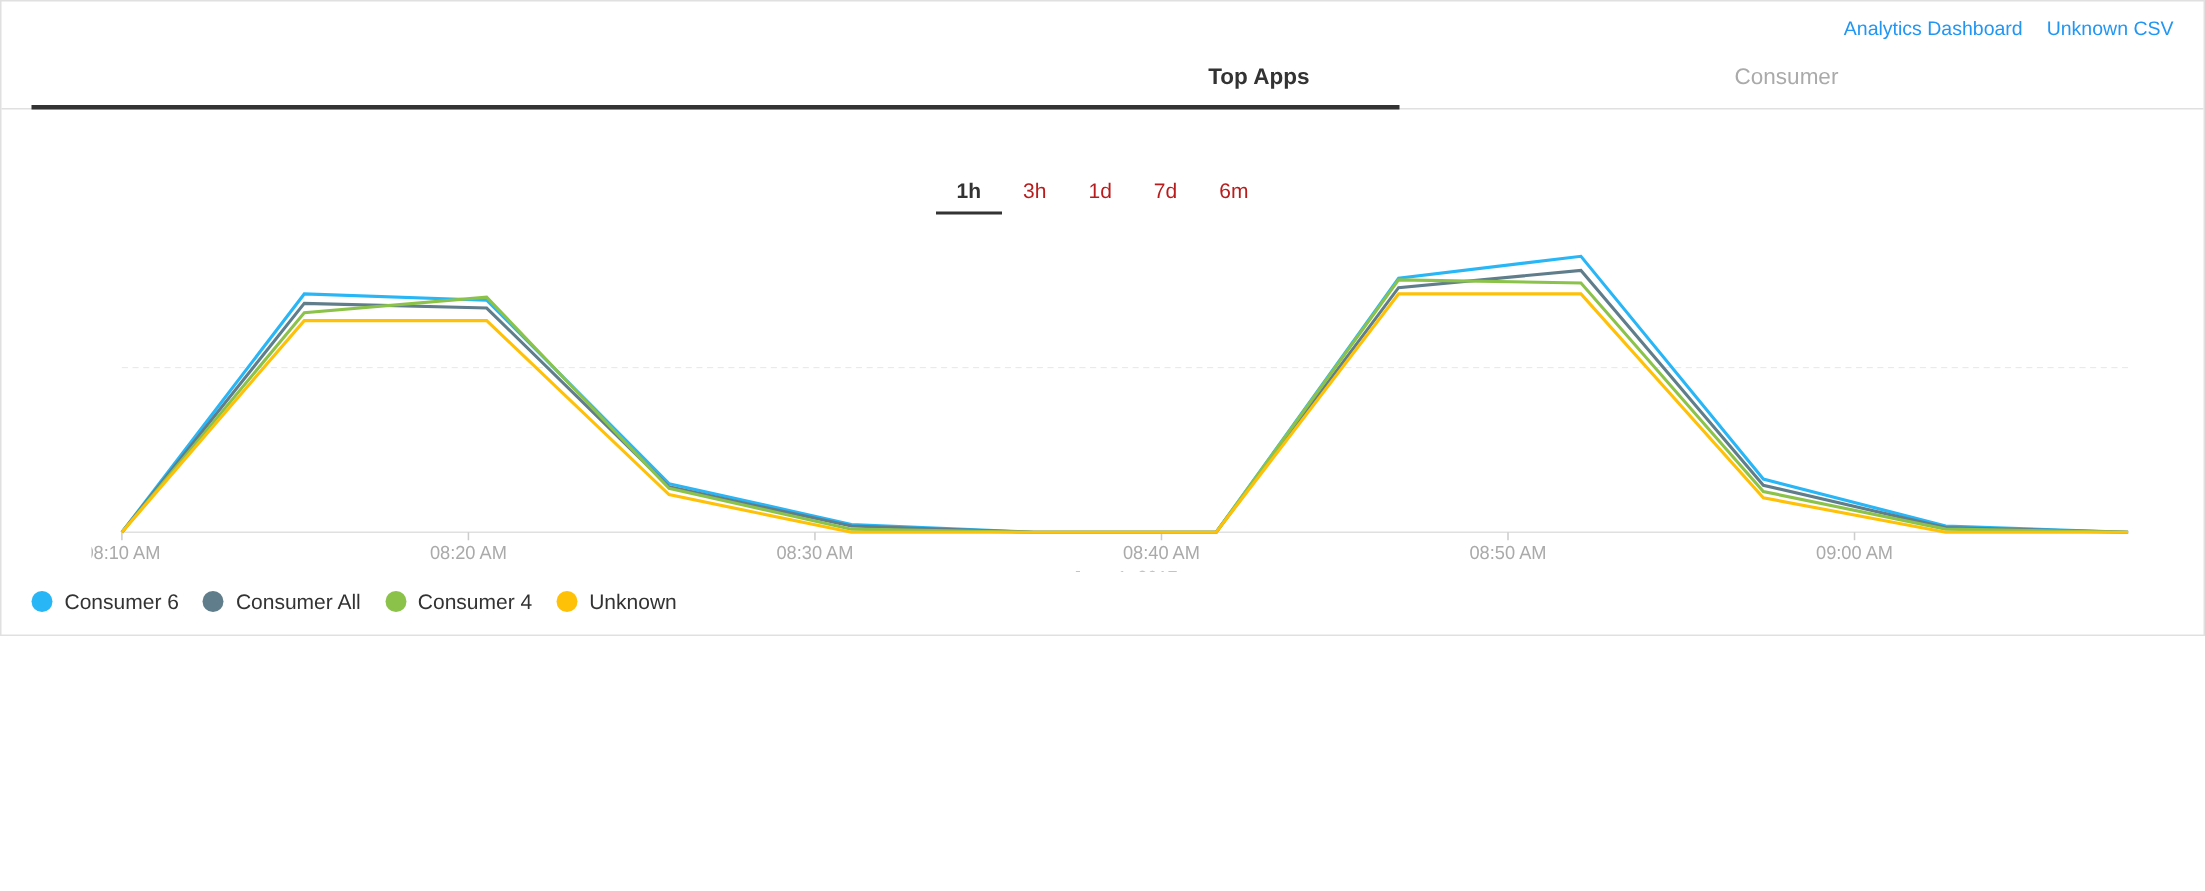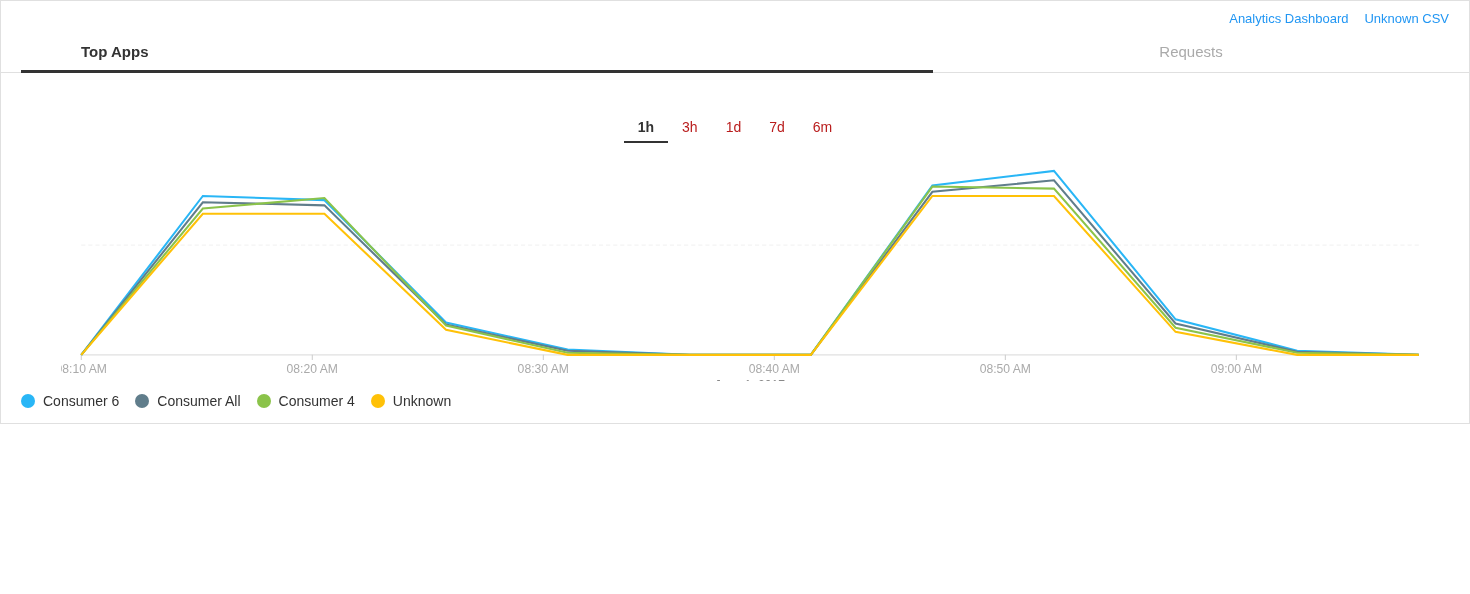--- a/index.html
+++ b/index.html
@@ -45,21 +45,21 @@
       position: relative;
       top: 1px;
       white-space: nowrap;
     }
     .tab.active {
       color: #333;
       font-weight: 600;
       border-bottom: 3px solid #333;
     }
     .tab.requests { flex: 1; text-align: center; }
-    .tab.top-apps { flex: 2; text-align: left; }
+    .tab.top-apps { flex: 2; text-align: right; }
     .tab.latency { flex: 1; text-align: center; }
     .time-range-row {
       display: flex;
       align-items: center;
       padding: 12px 0 8px 0;
       justify-content: center;
       gap: 0;
       margin-top: 28px;
     }
     .time-btn {
@@ -117,21 +117,21 @@
   <div class="top-bar">
     <a>Analytics Dashboard</a>
     <a>Unknown CSV</a>
   </div>
 
   <div class="tabs-row">
     <div class="tab top-apps active">
       <span>Top Apps</span>
     </div>
     <div class="tab latency">
-      <span>Requests</span>
+      <span>Consumer</span>
     </div>
   </div>
 
   <div class="time-range-row">
     <div class="time-btn active">1h</div>
     <div class="time-btn">3h</div>
     <div class="time-btn">1d</div>
     <div class="time-btn">7d</div>
     <div class="time-btn">6m</div>
   </div>

